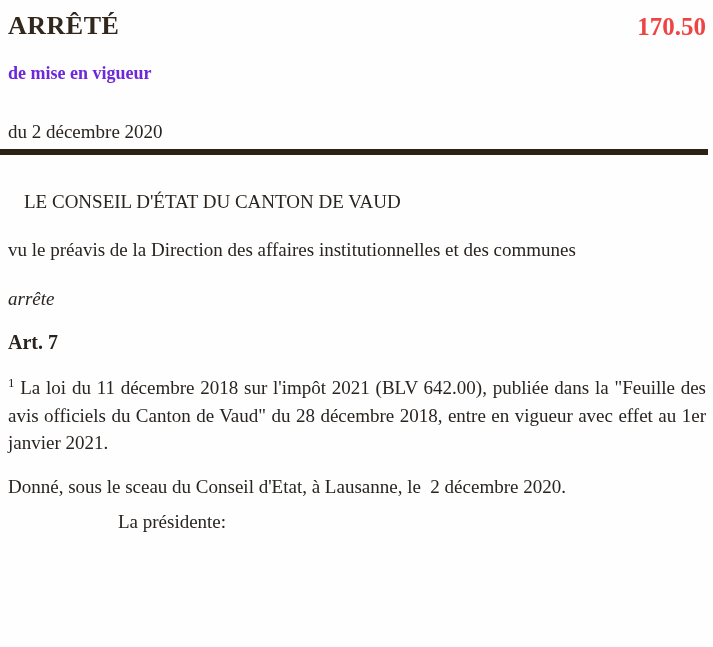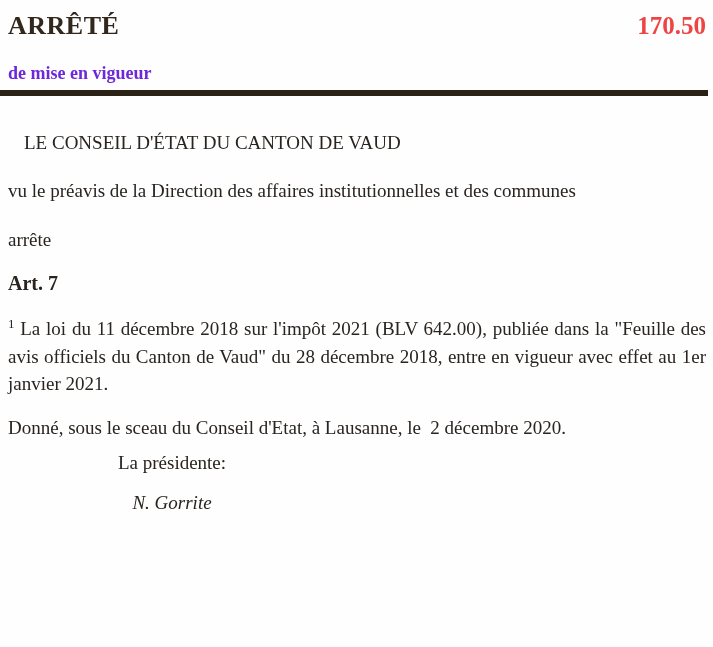--- a/index.html
+++ b/index.html
@@ -11,21 +11,21 @@
     font-family: "Liberation Serif", "DejaVu Serif", serif;
     color: #29241f;
     overflow: hidden;
   }
   .page { padding: 0 7px 0 8px; }
 
   
   .title-row {
     display: flex;
     justify-content: space-between;
-    align-items: center;
+    align-items: flex-end;
     margin-top: 11px;
   }
   .doc-title {
     font-size: 26px;
     font-weight: bold;
     color: #31271c;
     margin: 0;
     letter-spacing: 0.5px;
   }
   .doc-ref {
@@ -55,20 +55,21 @@
   .authority {
     font-size: 19px;
     margin: 36px 0 0 16px;
   }
   .preamble {
     font-size: 19px;
     margin: 26px 0 0 0;
   }
   .enact {
     font-size: 19px;
+    font-style: italic;
     margin: 27px 0 0 0;
   }
   .article-head {
     font-size: 20px;
     font-weight: bold;
     margin: 21px 0 0 0;
   }
   .article-body {
     font-size: 19px;
     line-height: 27.5px;
@@ -109,35 +110,35 @@
 <body>
 
 <div class="page">
 
   <header>
     <div class="title-row">
       <h1 class="doc-title">ARRÊTÉ</h1>
       <span class="doc-ref">170.50</span>
     </div>
     <h2 class="doc-subtitle">de mise en vigueur</h2>
+    <div class="date-line">du 2 décembre 2020</div>
     <div class="header-rule"></div>
   </header>
 
   <main>
     <p class="authority">LE CONSEIL D'ÉTAT DU CANTON DE VAUD</p>
     <p class="preamble">vu le préavis de la Direction des affaires institutionnelles et des communes</p>
     <p class="enact">arrête</p>
     <p class="article-head">Art. 7</p>
 
     <p class="article-body"><sup>1</sup> <span>La loi du 11 décembre 2018 sur l'impôt 2021 (BLV 642.00), publiée dans la "Feuille des avis officiels du Canton de Vaud" du 28 décembre 2018, entre en vigueur avec effet au 1er janvier 2021.</span></p>
 
     <p class="issuance">Donné, sous le sceau du Conseil d'Etat, à Lausanne, le &nbsp;2 décembre 2020.</p>
 
     <div class="signatures">
       <div class="sig-col">
         <div class="sig-role">La présidente:</div>
-        <div class="sig-name">N. Gorrite</div>
       </div>
     </div>
 
   </main>
 
 </div>
 
 </body></html>

